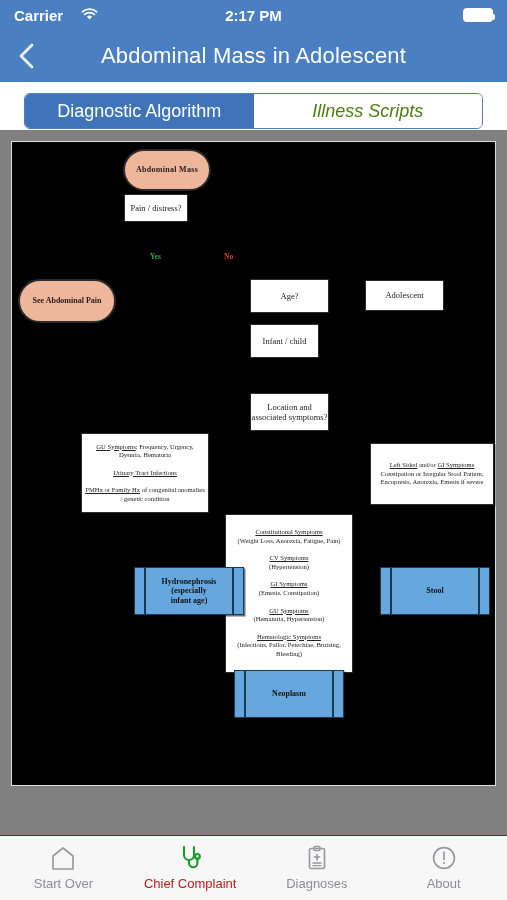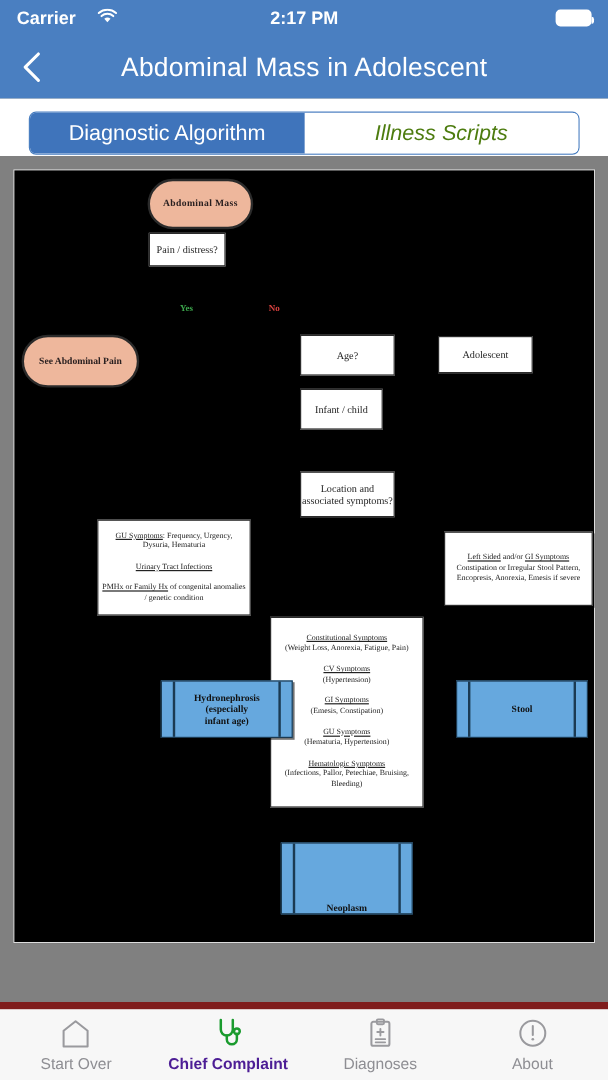--- a/index.html
+++ b/index.html
@@ -95,29 +95,29 @@
 
   .edge-label {
     position:absolute; font-size:7.5px; font-weight:700;
   }
   .yes { color:#3ba34b; }
   .no { color:#d9413f; }
 
   
   .tabbar {
     position:absolute; bottom:0; left:0; right:0; height:65px;
-    background:#f7f7f7; border-top:6px solid #7f1d1d;
+    background:#f7f7f7; border-top:1px solid #7f1d1d;
     display:flex; align-items:center;
   }
   .tab {
     flex:1; display:flex; flex-direction:column; align-items:center;
     justify-content:center; gap:5px; cursor:pointer;
     font-size:13px; color:#8e8e93;
   }
-  .tab.active { color:#4c1d95; font-weight:700; }
+  .tab.active { color:#b91c1c; font-weight:400; }
   .tab svg { display:block; }
 </style>
 </head>
 <body>
 
 <div class="phone">
 
   <div class="statusbar">
     <div class="sb-left">
       <span>Carrier</span>
@@ -261,21 +261,21 @@
         </div>
 
         <div class="node blue" style="left:78px;top:425px;width:110px;height:48px;padding:0 28px;margin-left:44px;">
           <span>Hydronephrosis (especially infant age)</span>
         </div>
 
         <div class="node blue" style="left:368px;top:425px;width:110px;height:48px;padding:0 12px;text-align:right;">
           <span>Stool</span>
         </div>
 
-        <div class="node blue" style="left:222px;top:560px;width:110px;height:60px;padding:0 12px;align-items:flex-end;">
+        <div class="node blue" style="left:222px;top:528px;width:110px;height:48px;padding:0 12px;">
           <span>Neoplasm</span>
         </div>
 
       </div>
     </div>
   </div>
 
   <div class="tabbar">
 
     <div class="tab">

